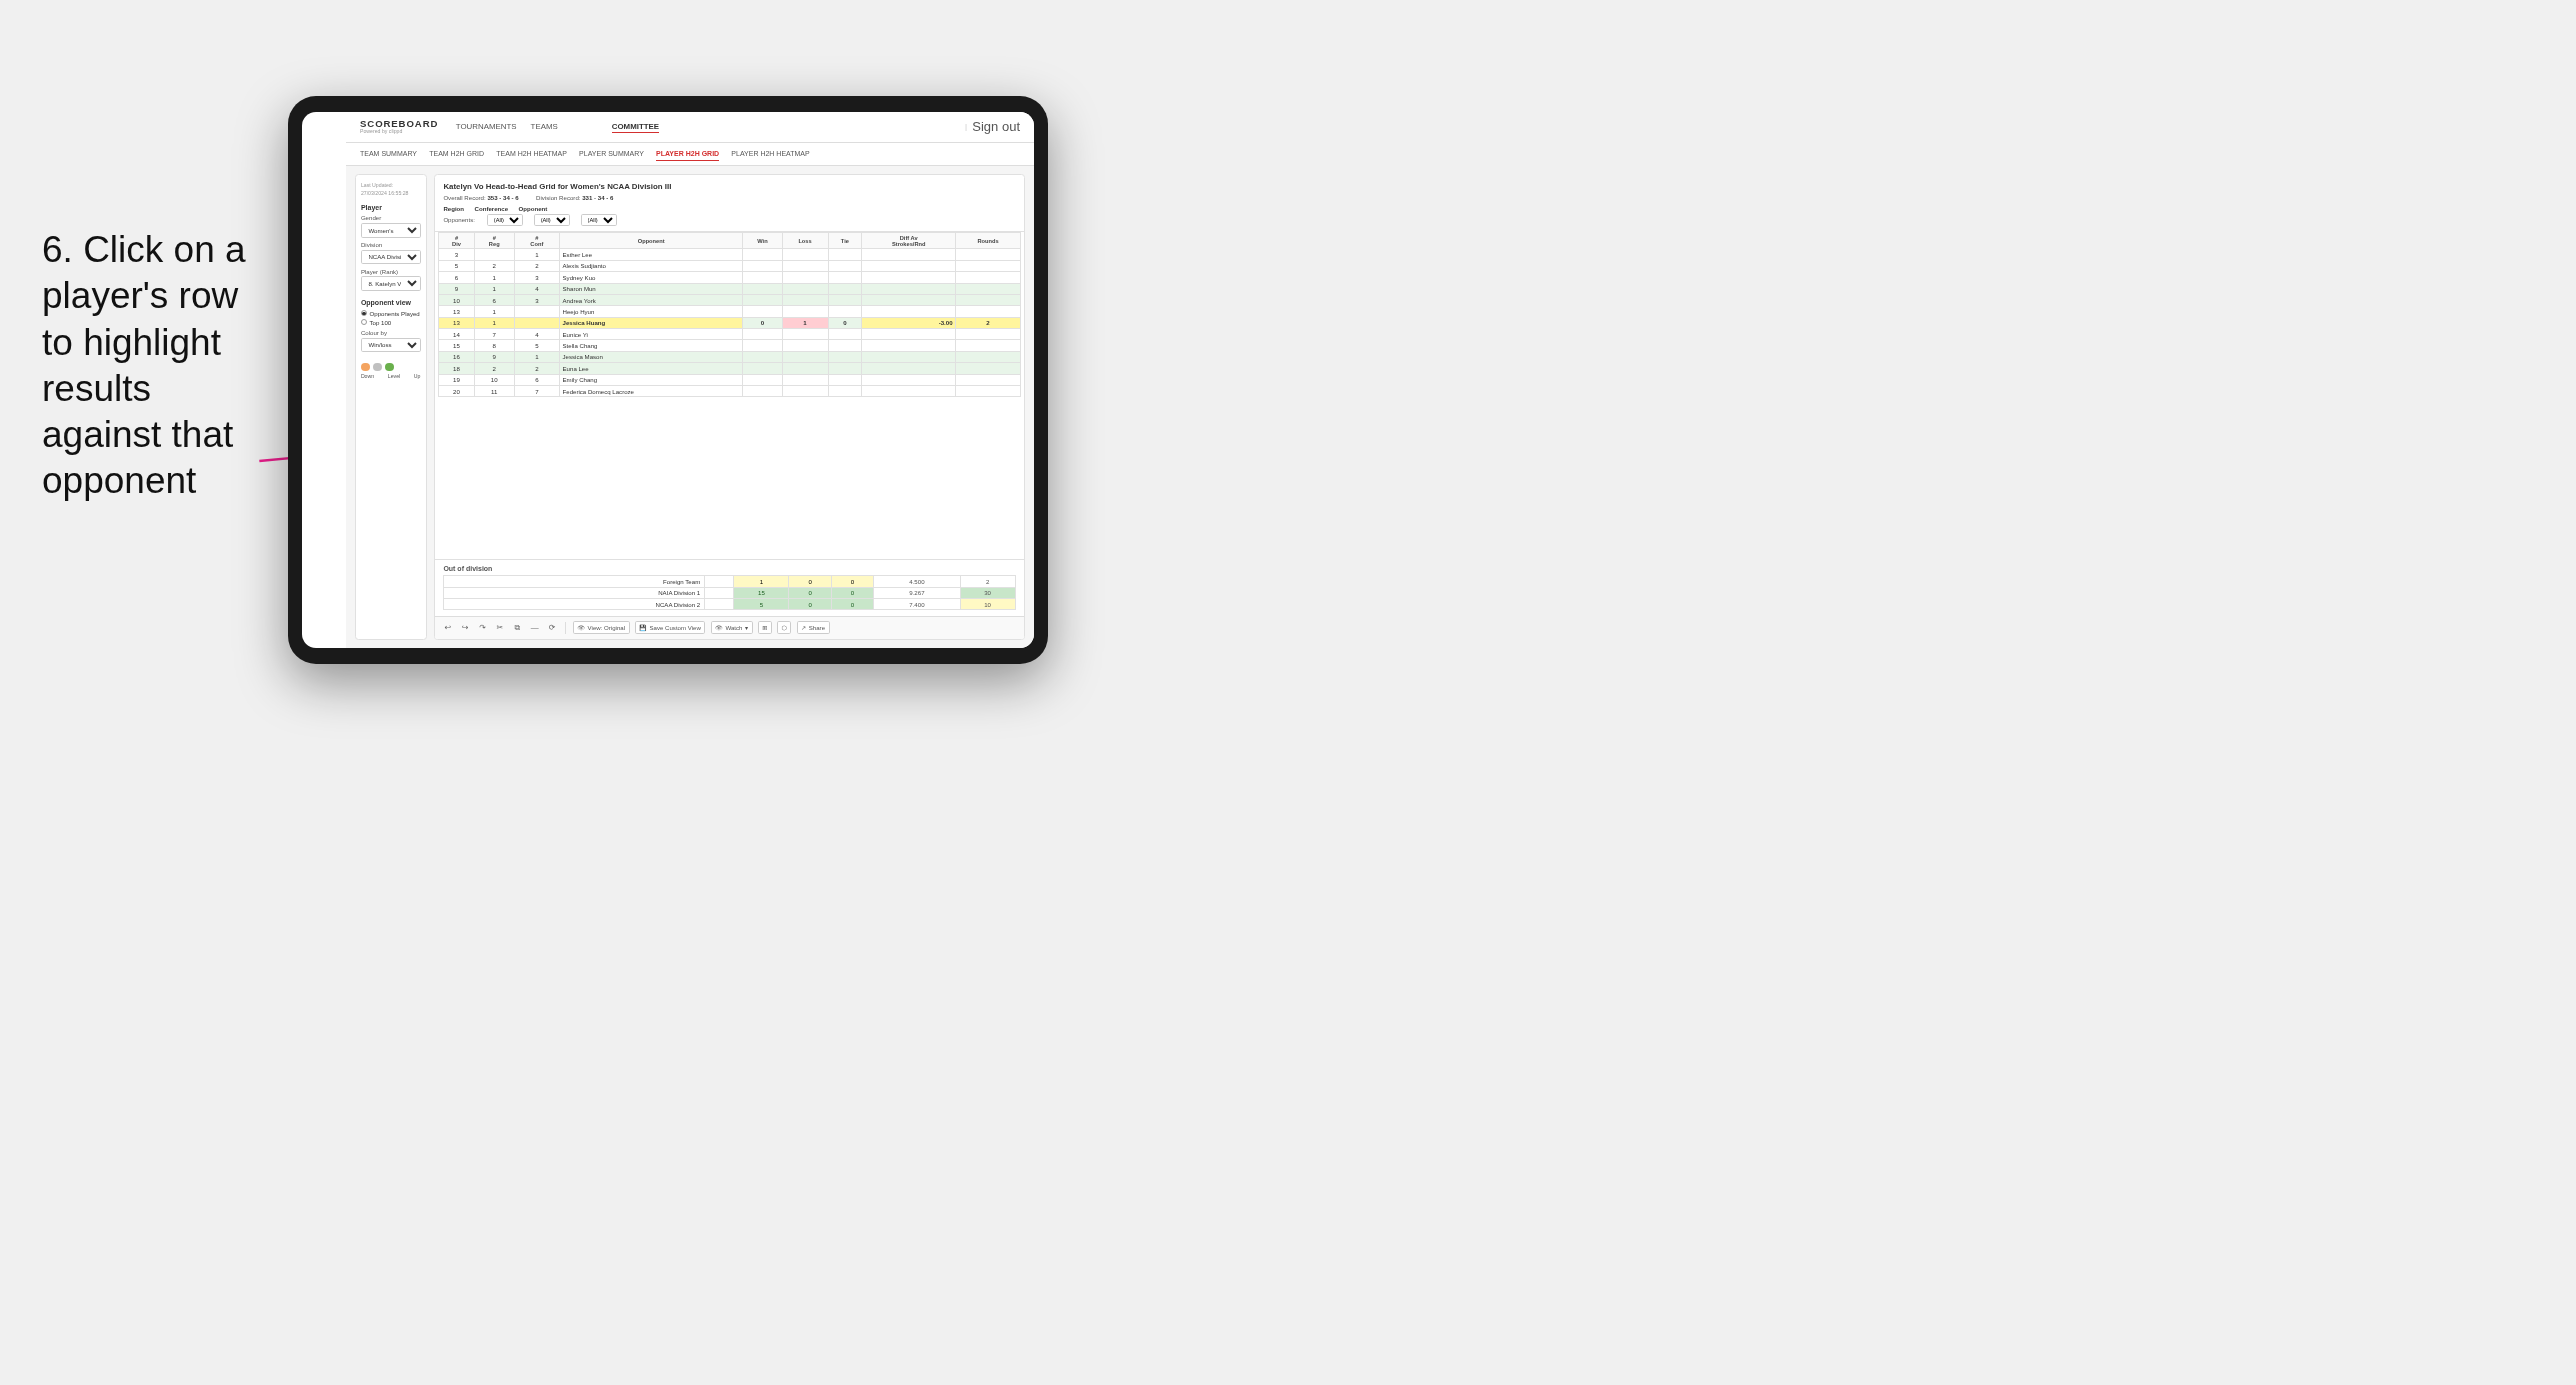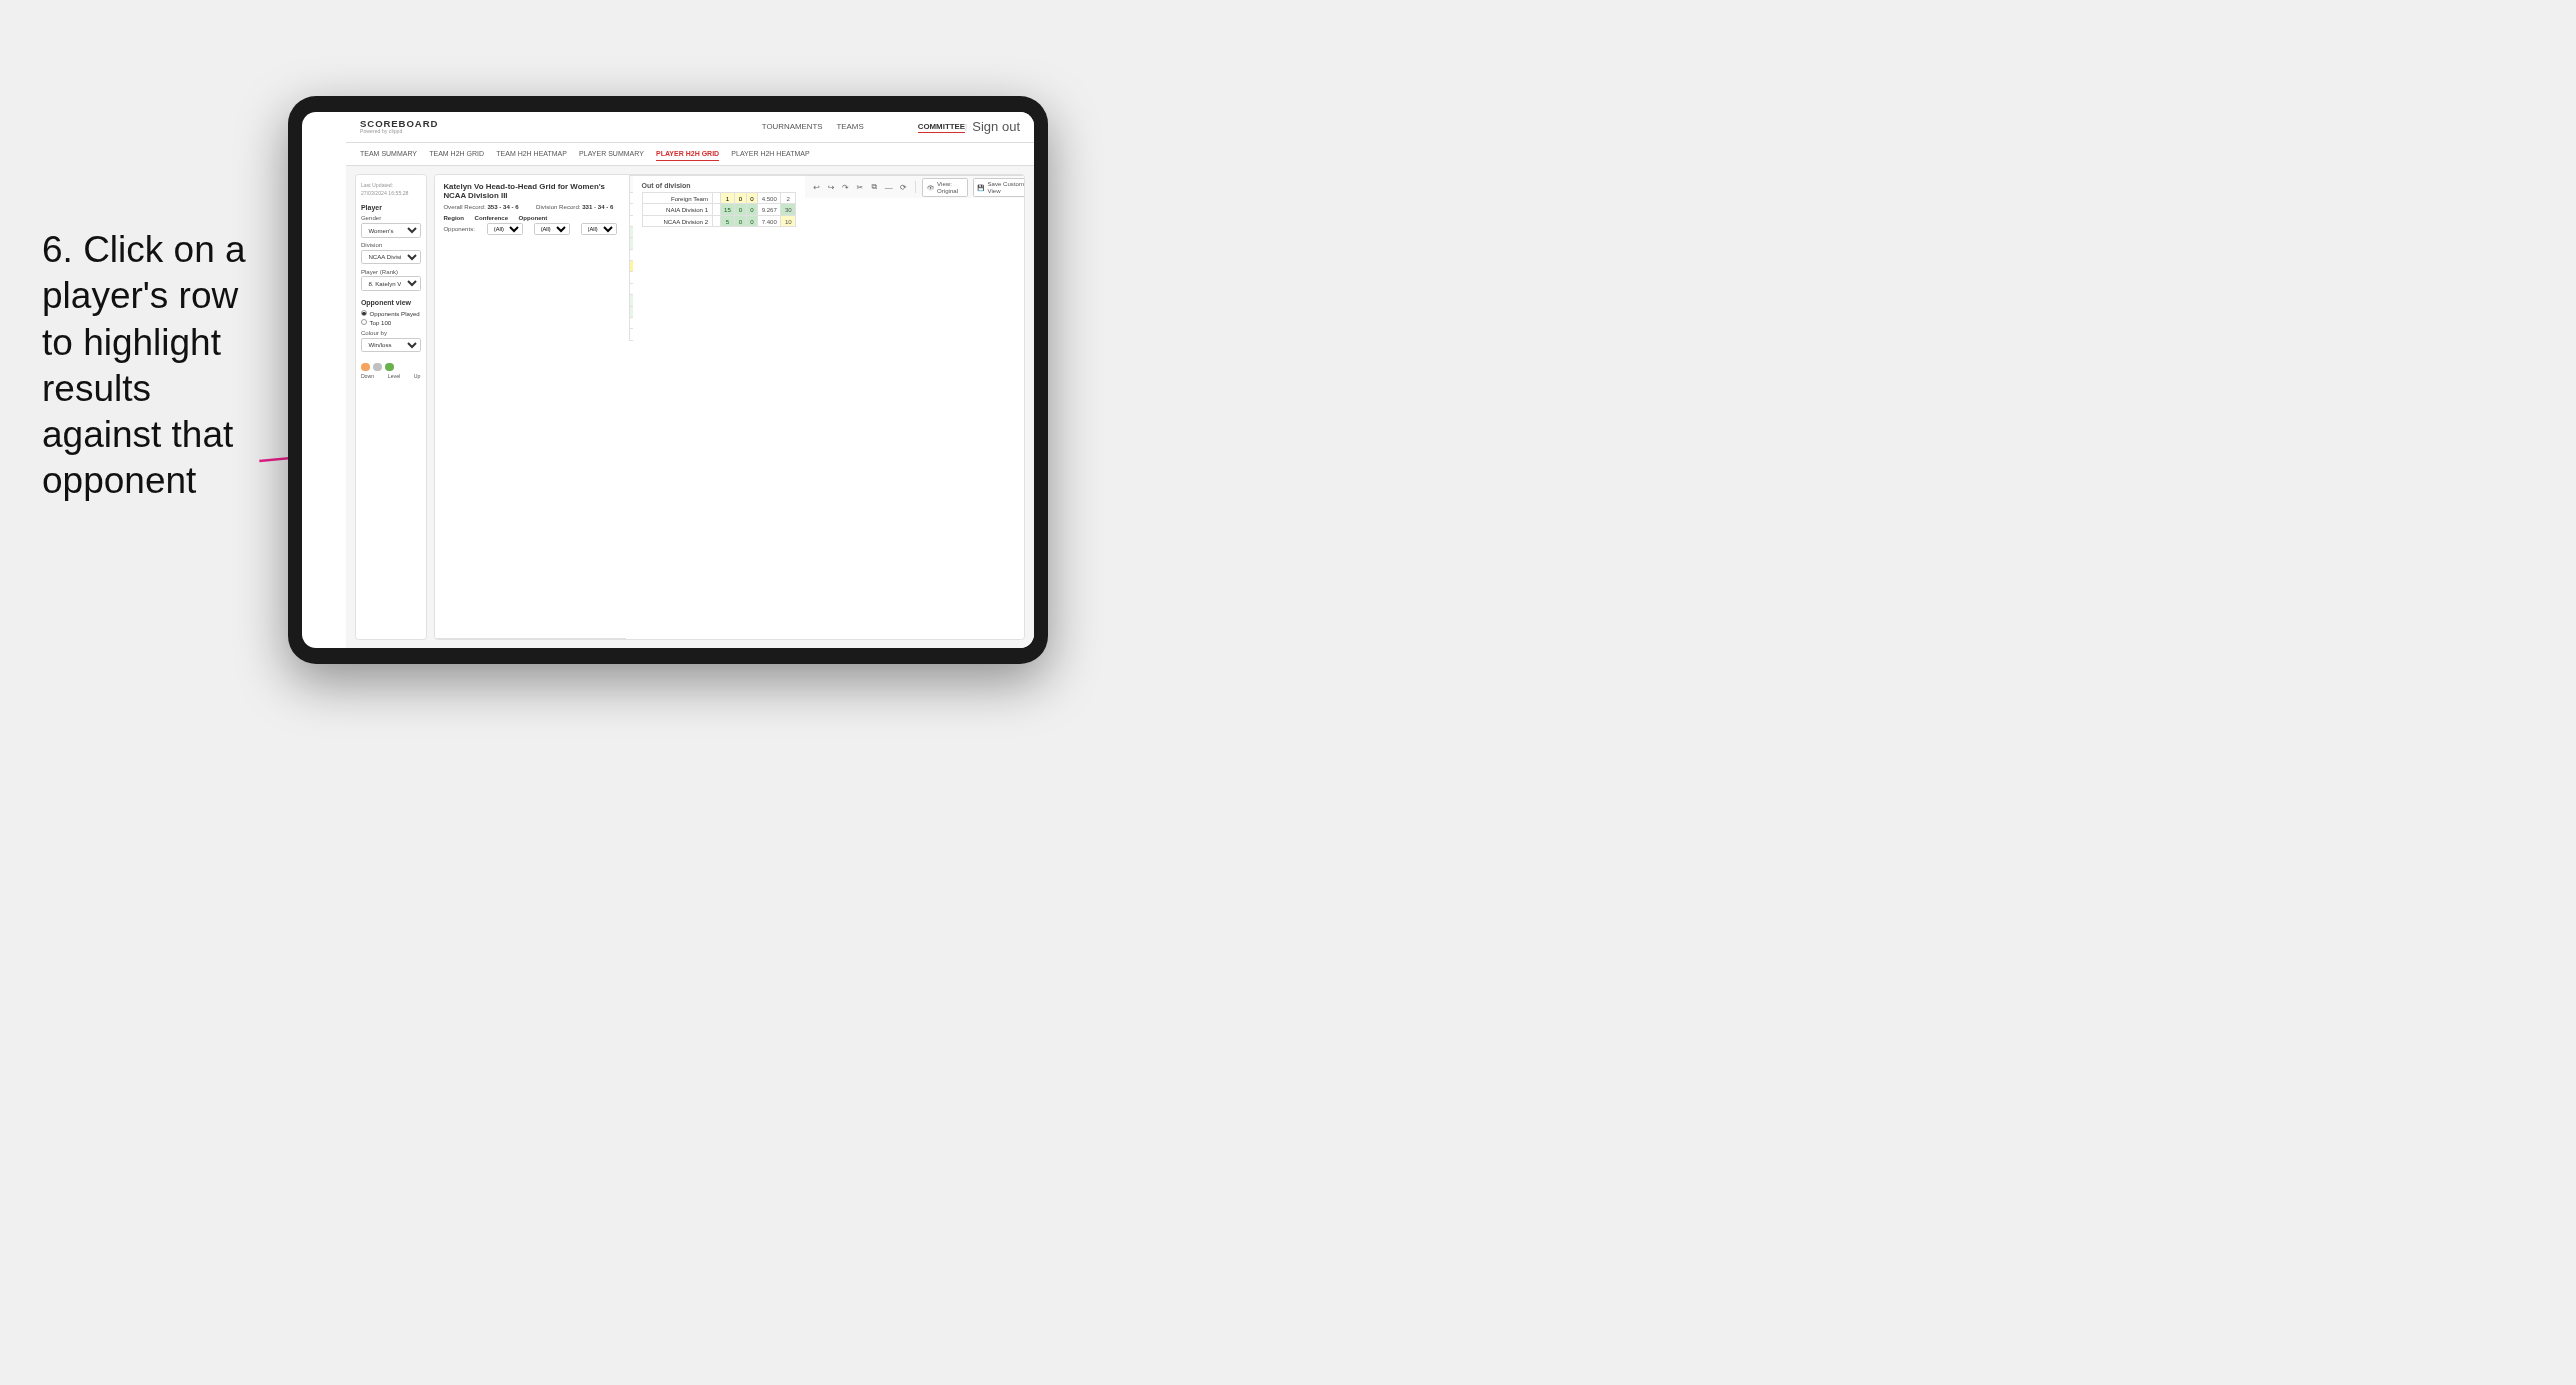--- a/index.html
+++ b/index.html
@@ -58,21 +58,20 @@
     }
     .logo-subtitle {
       font-size: 5.2px;
       color: #999;
       line-height: 1;
     }
     .nav-links {
       display: flex;
       gap: 14px;
       flex: 1;
-      justify-content: flex-end;
     }
     .nav-link {
       font-size: 7.9px;
       color: #555;
       cursor: pointer;
       padding: 1.7px 0;
       text-transform: uppercase;
     }
     .nav-link.active {
       color: #333;
@@ -214,21 +213,21 @@
     }
 
     
     .grid-area {
       flex: 1;
       background: #fff;
       border: 0.9px solid #e0e0e0;
       border-radius: 3.5px;
       overflow: hidden;
       display: flex;
-      flex-direction: row;
+      flex-direction: column;
     }
 
     
     .grid-header {
       padding: 7px 8.7px 5.2px;
       border-bottom: 0.9px solid #e0e0e0;
     }
     .grid-title {
       font-size: 7.9px;
       font-weight: bold;

